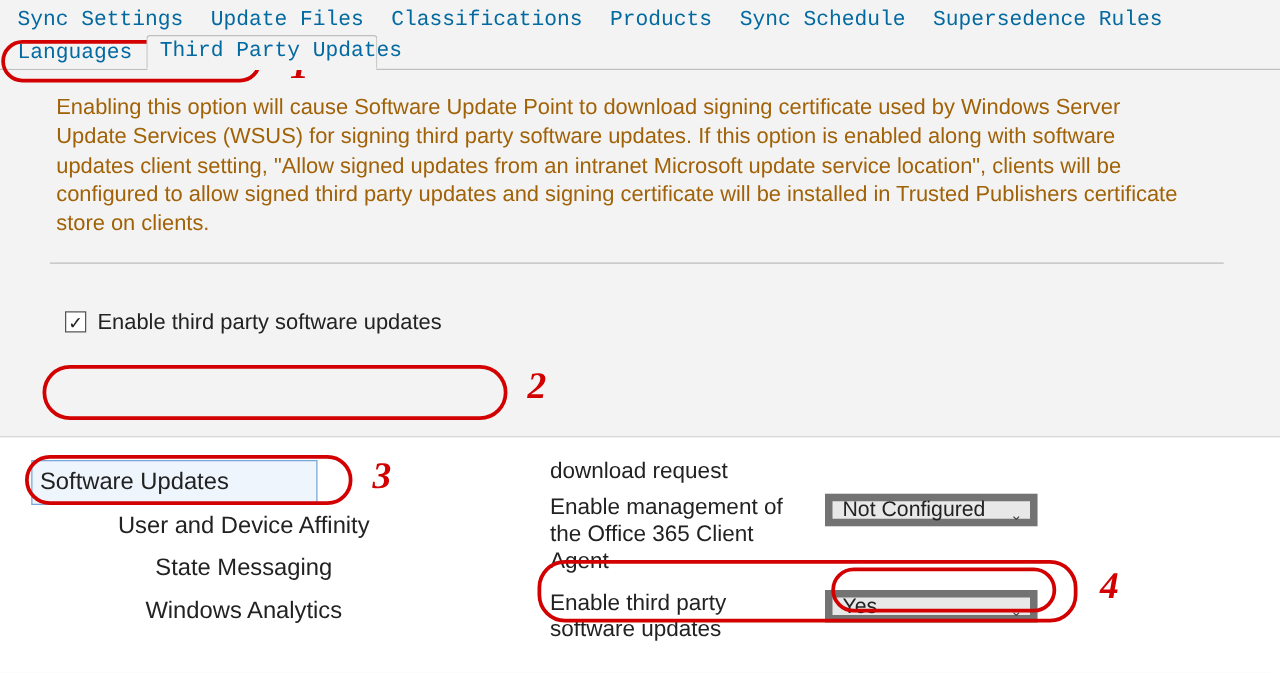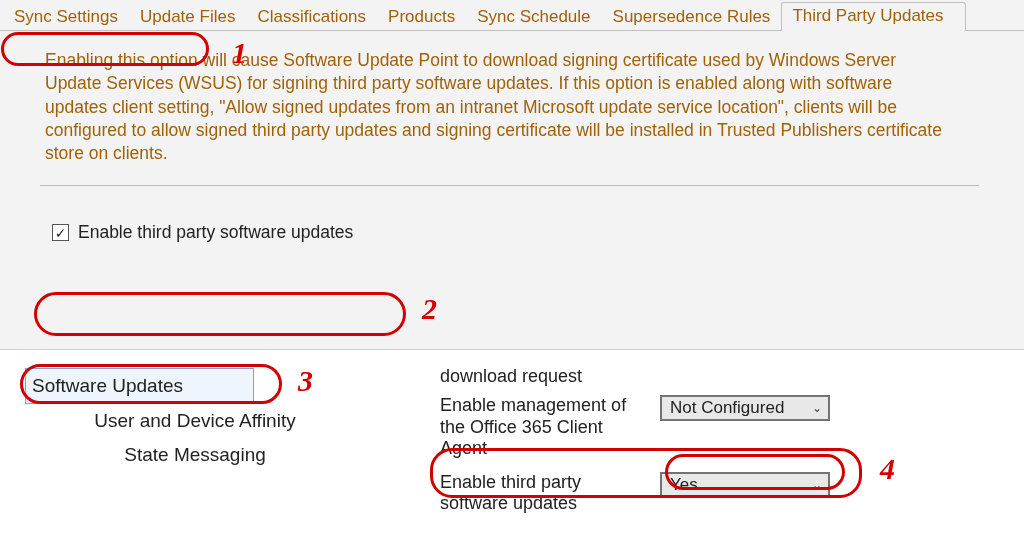--- a/index.html
+++ b/index.html
@@ -31,23 +31,24 @@
       border-bottom: 1px solid #bfbfbf;
       padding: 3px 3px 0 3px;
       font-size: 17px;
       background: #f3f3f3;
     }
     .tab {
       padding: 3px 10px;
       border: 1px solid transparent;
       border-bottom: none;
       white-space: nowrap;
-      color: #a16207;
+      color: #0369a1;
       position: relative;
       background: #f3f3f3;
+      font-family: Liberation Mono, monospace;
     }
     .tab.active {
       border-color: #bfbfbf;
       background: #f3f3f3;
       border-radius: 3px 3px 0 0;
       z-index: 2;
     }
     .tab.active::after {
       content: "";
       position: absolute;
@@ -132,21 +133,21 @@
       padding-right: 8px;
     }
     .setting-partial {
       font-size: 18px;
       color: #222;
       padding: 0 0 2px 0;
     }
     .dropdown {
       display: inline-flex;
       align-items: center;
-      border: 2px solid #737373;
+      border: 6px solid #737373;
       background: #e8e8e8;
       height: 26px;
       width: 170px;
       font-size: 17px;
       padding-left: 8px;
       position: relative;
     }
     .dropdown .chev {
       position: absolute;
       right: 6px;
@@ -181,38 +182,40 @@
 <body>
 
 <div class="upper-dialog">
   <div class="tabs">
     <div class="tab">Sync Settings</div>
     <div class="tab">Update Files</div>
     <div class="tab">Classifications</div>
     <div class="tab">Products</div>
     <div class="tab">Sync Schedule</div>
     <div class="tab">Supersedence Rules</div>
+    <div class="tab">Languages</div>
     <div class="tab active" style="flex-basis:100%; max-width:185px; margin-top:-1px;">Third Party Updates</div>
   </div>
 
   <div class="desc-text">Enabling this option will cause Software Update Point to download signing certificate used by Windows Server Update Services (WSUS) for signing third party software updates. If this option is enabled along with software updates client setting, "Allow signed updates from an intranet Microsoft update service location", clients will be configured to allow signed third party updates and signing certificate will be installed in Trusted Publishers certificate store on clients.</div>
 
   <hr class="hr-line">
 
   <label class="checkbox-row">
     <span class="checkbox-box">✓</span>
     <span>Enable third party software updates</span>
   </label>
 </div>
 
 <div class="lower-area">
   <div class="lower-left">
     <div class="nav-item selected">Software Updates</div>
     <div class="nav-item">User and Device Affinity</div>
     <div class="nav-item">State Messaging</div>
+    <div class="nav-item">Windows Analytics</div>
   </div>
 
   <div class="lower-right">
     <div class="setting-partial">download request</div>
 
     <div class="setting-row">
       <div class="setting-label">Enable management of the Office 365 Client Agent</div>
       <div class="dropdown">
         <span>Not Configured</span>
         <span class="chev">⌄</span>

